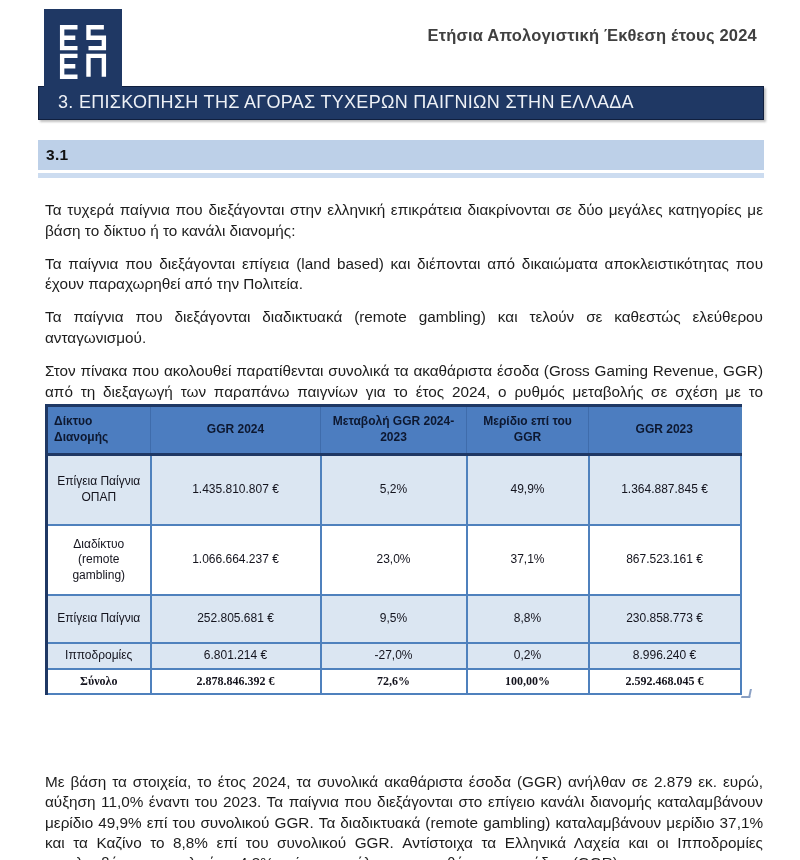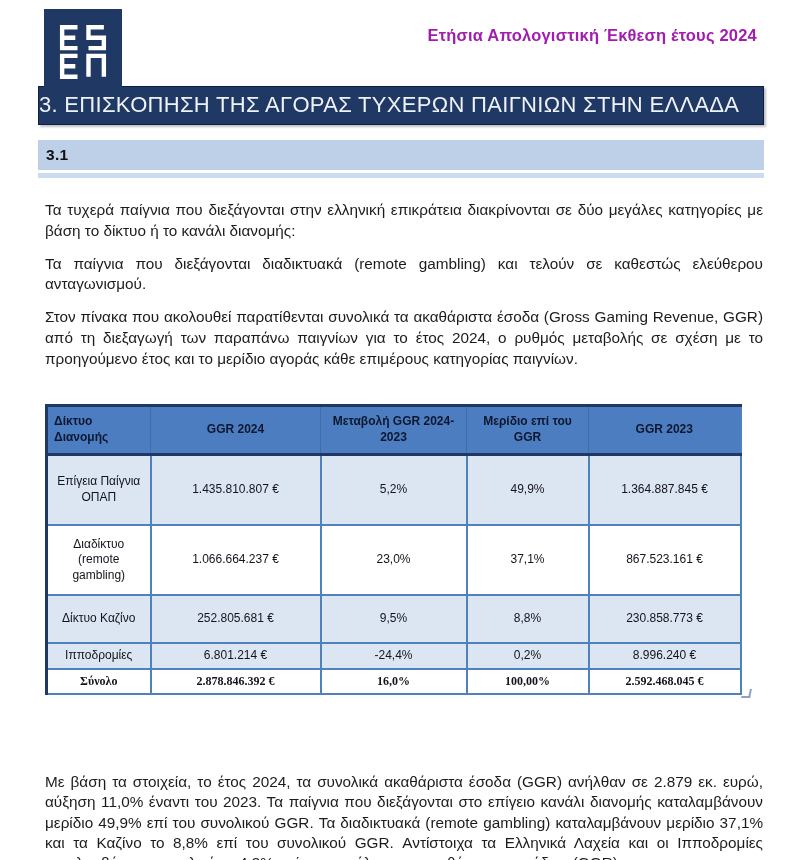--- a/index.html
+++ b/index.html
@@ -11,28 +11,28 @@
   .page{position:relative;width:800px;height:860px;}
 
   
   .logo{
     position:absolute;left:44px;top:9px;width:78px;height:86px;
     background:#1f3864;z-index:3;
     display:flex;align-items:center;justify-content:center;
   }
   .report-title{
     position:absolute;top:26px;right:43px;
-    font-size:16.5px;font-weight:bold;color:#a21caf;letter-spacing:.2px;
+    font-size:16.5px;font-weight:bold;color:#404040;letter-spacing:.2px;
   }
   .banner{
     position:absolute;left:38px;top:86px;width:726px;box-sizing:border-box;
     background:#1f3864;color:#eef1f6;
     border:1px solid #101f3e;
     box-shadow:2px 2px 2px rgba(120,120,120,.45);
-    font-size:22px;padding:5px 10px 6px 0;z-index:2;
+    font-size:18px;padding:5px 10px 6px 19px;z-index:2;
     letter-spacing:.3px;
   }
 
   
   .section-bar{
     position:absolute;left:38px;top:140px;width:726px;box-sizing:border-box;
     background:#bdd0e8;color:#111;
     font-weight:bold;font-size:15.5px;
     padding:6px 8px 6px 8px;
     display:flex;gap:16px;letter-spacing:.3px;
@@ -104,20 +104,21 @@
 
   <div class="banner">3. ΕΠΙΣΚΟΠΗΣΗ ΤΗΣ ΑΓΟΡΑΣ ΤΥΧΕΡΩΝ ΠΑΙΓΝΙΩΝ ΣΤΗΝ ΕΛΛΑΔΑ</div>
 
   <div class="section-bar">
     <span>3.1</span>
   </div>
   <div class="section-underline"></div>
 
   <div class="bodycopy">
     <p>Τα τυχερά παίγνια που διεξάγονται στην ελληνική επικράτεια διακρίνονται σε δύο μεγάλες κατηγορίες με βάση το δίκτυο ή το κανάλι διανομής:</p>
+    <p>Τα παίγνια που διεξάγονται επίγεια (land based) και διέπονται από δικαιώματα αποκλειστικότητας που έχουν παραχωρηθεί από την Πολιτεία.</p>
     <p>Τα παίγνια που διεξάγονται διαδικτυακά (remote gambling) και τελούν σε καθεστώς ελεύθερου ανταγωνισμού.</p>
     <p>Στον πίνακα που ακολουθεί παρατίθενται συνολικά τα ακαθάριστα έσοδα (Gross Gaming Revenue, GGR) από τη διεξαγωγή των παραπάνω παιγνίων για το έτος 2024, ο ρυθμός μεταβολής σε σχέση με το προηγούμενο έτος και το μερίδιο αγοράς κάθε επιμέρους κατηγορίας παιγνίων.</p>
   </div>
 
   <div class="table-wrap">
     <table>
       <colgroup>
         <col style="width:104px">
           <col style="width:170px">
           <col style="width:146px">
@@ -142,37 +143,37 @@
             <td>1.364.887.845 €</td>
           </tr>
           <tr class="r2">
             <td>Διαδίκτυο (remote gambling)</td>
             <td>1.066.664.237 €</td>
             <td>23,0%</td>
             <td>37,1%</td>
             <td>867.523.161 €</td>
           </tr>
           <tr class="r3 shade">
-            <td>Δίκτυο Καζίνο</td>
+            <td>Επίγεια Παίγνια</td>
             <td>252.805.681 €</td>
             <td>9,5%</td>
             <td>8,8%</td>
             <td>230.858.773 €</td>
           </tr>
           <tr class="r5 shade">
             <td>Ιπποδρομίες</td>
             <td>6.801.214 €</td>
-            <td>-24,4%</td>
+            <td>-27,0%</td>
             <td>0,2%</td>
             <td>8.996.240 €</td>
           </tr>
           <tr class="total">
             <td>Σύνολο</td>
             <td>2.878.846.392 €</td>
-            <td>16,0%</td>
+            <td>72,6%</td>
             <td>100,00%</td>
             <td>2.592.468.045 €</td>
           </tr>
         </tbody>
     </table>
     <div class="resize-mark"></div>
   </div>
 
   <div class="closing">Με βάση τα στοιχεία, το έτος 2024, τα συνολικά ακαθάριστα έσοδα (GGR) ανήλθαν σε 2.879 εκ. ευρώ, αύξηση 11,0% έναντι του 2023. Τα παίγνια που διεξάγονται στο επίγειο κανάλι διανομής καταλαμβάνουν μερίδιο 49,9% επί του συνολικού GGR. Τα διαδικτυακά (remote gambling) καταλαμβάνουν μερίδιο 37,1% και τα Καζίνο το 8,8% επί του συνολικού GGR. Αντίστοιχα τα Ελληνικά Λαχεία και οι Ιπποδρομίες καταλαμβάνουν συνολικά το 4,3% επί του συνόλου των ακαθάριστων εσόδων (GGR).</div>
 

